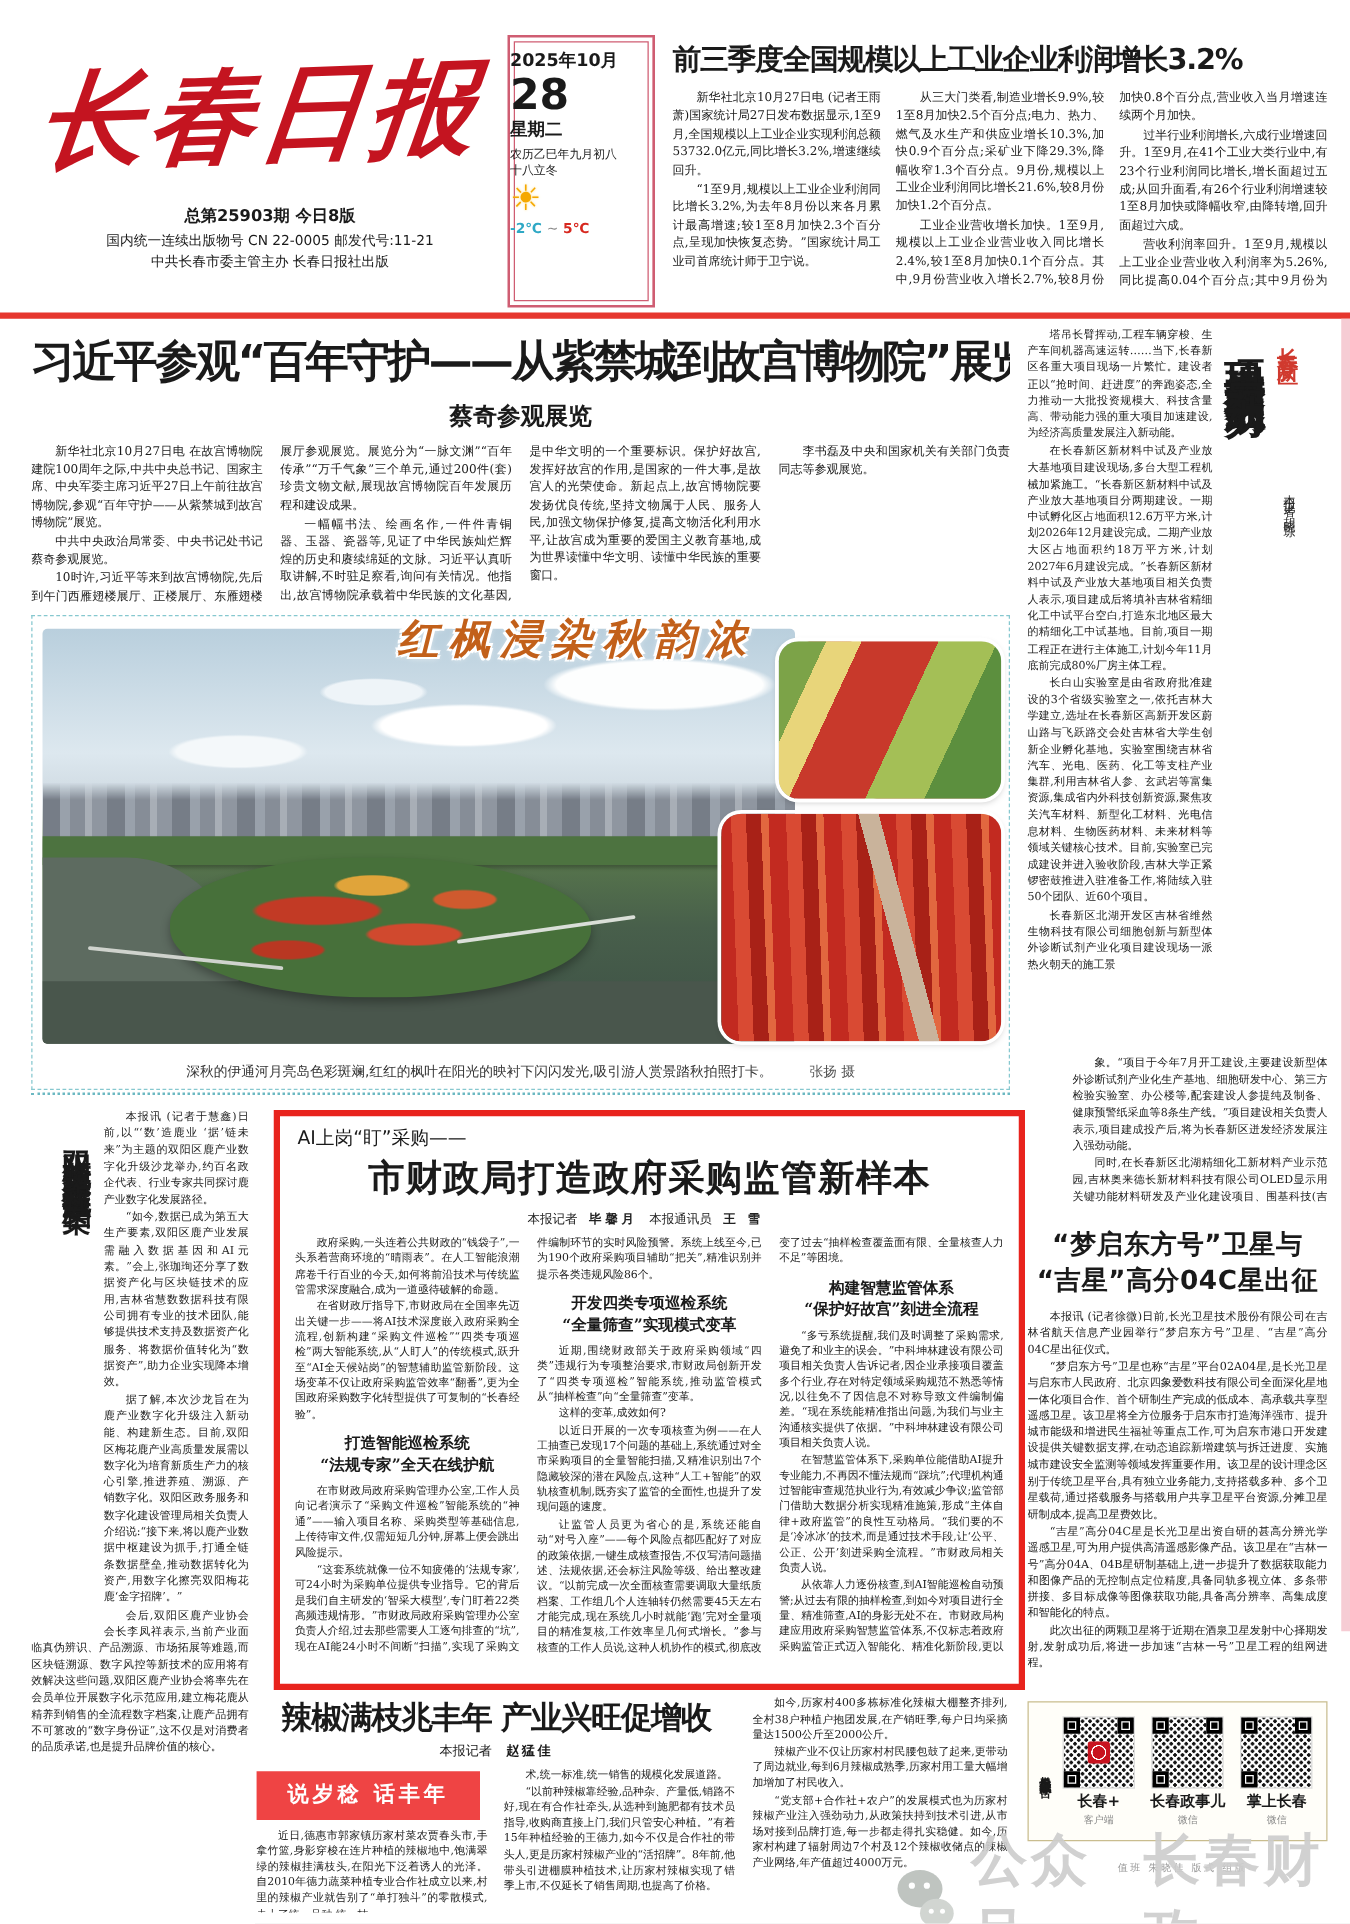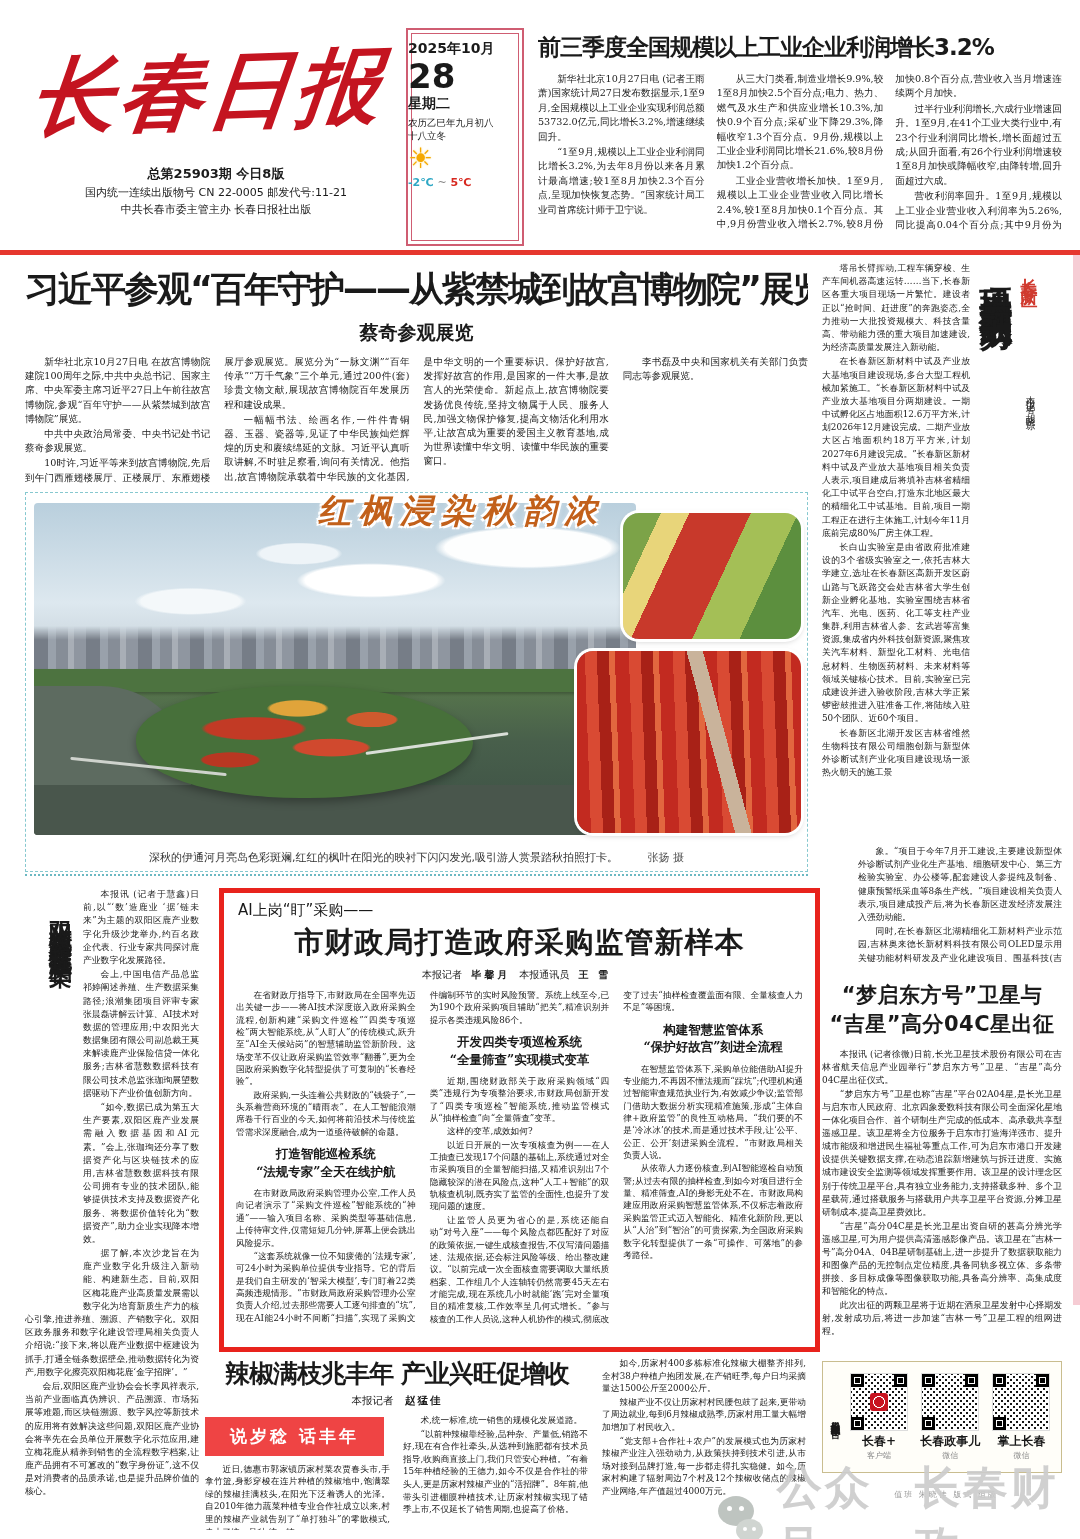--- a/index.html
+++ b/index.html
@@ -226,51 +226,51 @@
       <span>深秋的伊通河月亮岛色彩斑斓,红红的枫叶在阳光的映衬下闪闪发光,吸引游人赏景踏秋拍照打卡。</span>
       <span class="caption-credit">张扬 摄</span>
     </div>
   </div>
   <div class="dotted-row"></div>
 
   <div class="deer serif jtext">
     <div class="deer-title">双阳梅花鹿将建立全流程数字档案</div>
     <div>
         <p class="para">本报讯 (记者于慧鑫)日前,以“‘数’造鹿业 ‘据’链未来”为主题的双阳区鹿产业数字化升级沙龙举办,约百名政企代表、行业专家共同探讨鹿产业数字化发展路径。</p>
-        <p class="para">会上,中国电信产品总监祁婷阐述养殖、生产数据采集路径;浪潮集团项目评审专家张晨磊讲解云计算、AI技术对数据的管理应用;中农阳光大数据集团有限公司副总裁王莫来解读鹿产业保险信贷一体化服务;吉林省慧数数据科技有限公司技术总监张珈珣展望数据驱动下产业价值创新方向。</p>
         <p class="para">“如今,数据已成为第五大生产要素,双阳区鹿产业发展需融入数据基因和AI元素。”会上,张珈珣还分享了数据资产化与区块链技术的应用,吉林省慧数数据科技有限公司拥有专业的技术团队,能够提供技术支持及数据资产化服务、将数据价值转化为“数据资产”,助力企业实现降本增效。</p>
         <p class="para">据了解,本次沙龙旨在为鹿产业数字化升级注入新动能、构建新生态。目前,双阳区梅花鹿产业高质量发展需以数字化为培育新质生产力的核心引擎,推进养殖、溯源、产销数字化。双阳区政务服务和数字化建设管理局相关负责人介绍说:“接下来,将以鹿产业数据中枢建设为抓手,打通全链条数据壁垒,推动数据转化为资产,用数字化擦亮双阳梅花鹿‘金字招牌’。”</p>
         <p class="para">会后,双阳区鹿产业协会会长李凤祥表示,当前产业面临真伪辨识、产品溯源、市场拓展等难题,而区块链溯源、数字风控等新技术的应用将有效解决这些问题,双阳区鹿产业协会将率先在会员单位开展数字化示范应用,建立梅花鹿从精养到销售的全流程数字档案,让鹿产品拥有不可篡改的“数字身份证”,这不仅是对消费者的品质承诺,也是提升品牌价值的核心。</p>
       </div>
   </div>
 
   <div class="redbox">
     <div class="rb-kicker">AI上岗“盯”采购——</div>
     <h1 class="rb-title">市财政局打造政府采购监管新样本</h1>
     <div class="rb-byline">
       <span>本报记者</span>
       <b>毕馨月</b>
       <span>本报通讯员</span>
       <b>王 雪</b>
     </div>
     <div class="rb-body serif jtext">
+        <p class="para">政府采购,一头连着公共财政的“钱袋子”,一头系着营商环境的“晴雨表”。在人工智能浪潮席卷千行百业的今天,如何将前沿技术与传统监管需求深度融合,成为一道亟待破解的命题。</p>
         <p class="para">在省财政厅指导下,市财政局在全国率先迈出关键一步——将AI技术深度嵌入政府采购全流程,创新构建“采购文件巡检”“四类专项巡检”两大智能系统,从“人盯人”的传统模式,跃升至“AI全天候站岗”的智慧辅助监管新阶段。这场变革不仅让政府采购监管效率“翻番”,更为全国政府采购数字化转型提供了可复制的“长春经验”。</p>
-        <p class="para">政府采购,一头连着公共财政的“钱袋子”,一头系着营商环境的“晴雨表”。在人工智能浪潮席卷千行百业的今天,如何将前沿技术与传统监管需求深度融合,成为一道亟待破解的命题。</p>
         <div class="colhead">打造智能巡检系统
 “法规专家”全天在线护航</div>
         <p class="para">在市财政局政府采购管理办公室,工作人员向记者演示了“采购文件巡检”智能系统的“神通”——输入项目名称、采购类型等基础信息,上传待审文件,仅需短短几分钟,屏幕上便会跳出风险提示。</p>
         <p class="para">“这套系统就像一位不知疲倦的‘法规专家’,可24小时为采购单位提供专业指导。它的背后是我们自主研发的‘智采大模型’,专门盯着22类高频违规情形。”市财政局政府采购管理办公室负责人介绍,过去那些需要人工逐句排查的“坑”,现在AI能24小时不间断“扫描”,实现了采购文件编制环节的实时风险预警。系统上线至今,已为190个政府采购项目辅助“把关”,精准识别并提示各类违规风险86个。</p>
         <div class="colhead">开发四类专项巡检系统
 “全量筛查”实现模式变革</div>
         <p class="para">近期,围绕财政部关于政府采购领域“四类”违规行为专项整治要求,市财政局创新开发了“四类专项巡检”智能系统,推动监管模式从“抽样检查”向“全量筛查”变革。</p>
         <p class="para">这样的变革,成效如何?</p>
         <p class="para">以近日开展的一次专项核查为例——在人工抽查已发现17个问题的基础上,系统通过对全市采购项目的全量智能扫描,又精准识别出7个隐藏较深的潜在风险点,这种“人工+智能”的双轨核查机制,既夯实了监管的全面性,也提升了发现问题的速度。</p>
         <p class="para">让监管人员更为省心的是,系统还能自动“对号入座”——每个风险点都匹配好了对应的政策依据,一键生成核查报告,不仅写清问题描述、法规依据,还会标注风险等级、给出整改建议。“以前完成一次全面核查需要调取大量纸质档案、工作组几个人连轴转仍然需要45天左右才能完成,现在系统几小时就能‘跑’完对全量项目的精准复核,工作效率呈几何式增长。”参与核查的工作人员说,这种人机协作的模式,彻底改变了过去“抽样检查覆盖面有限、全量核查人力不足”等困境。</p>
         <div class="colhead">构建智慧监管体系
 “保护好故宫”刻进全流程</div>
+        <p class="para">“多亏系统提醒,我们及时调整了采购需求,避免了和业主的误会。”中科坤林建设有限公司项目相关负责人告诉记者,因企业承接项目覆盖多个行业,存在对特定领域采购规范不熟悉等情况,以往免不了因信息不对称导致文件编制偏差。“现在系统能精准指出问题,为我们与业主沟通核实提供了依据。”中科坤林建设有限公司项目相关负责人说。</p>
         <p class="para">在智慧监管体系下,采购单位能借助AI提升专业能力,不再因不懂法规而“踩坑”;代理机构通过智能审查规范执业行为,有效减少争议;监管部门借助大数据分析实现精准施策,形成“主体自律+政府监管”的良性互动格局。“我们要的不是‘冷冰冰’的技术,而是通过技术手段,让‘公平、公正、公开’刻进采购全流程。”市财政局相关负责人说。</p>
         <p class="para">从依靠人力逐份核查,到AI智能巡检自动预警;从过去有限的抽样检查,到如今对项目进行全量、精准筛查,AI的身影无处不在。市财政局构建应用政府采购智慧监管体系,不仅标志着政府采购监管正式迈入智能化、精准化新阶段,更以从“人治”到“智治”的可贵探索,为全国政府采购数字化转型提供了一条“可操作、可落地”的参考路径。</p>
       </div>
   </div>
 
   <div class="chilli">
     <div class="ch-left">
       <h2 class="ch-title">辣椒满枝兆丰年  产业兴旺促增收</h2>
       <div class="ch-byline">
         <span>本报记者</span>

